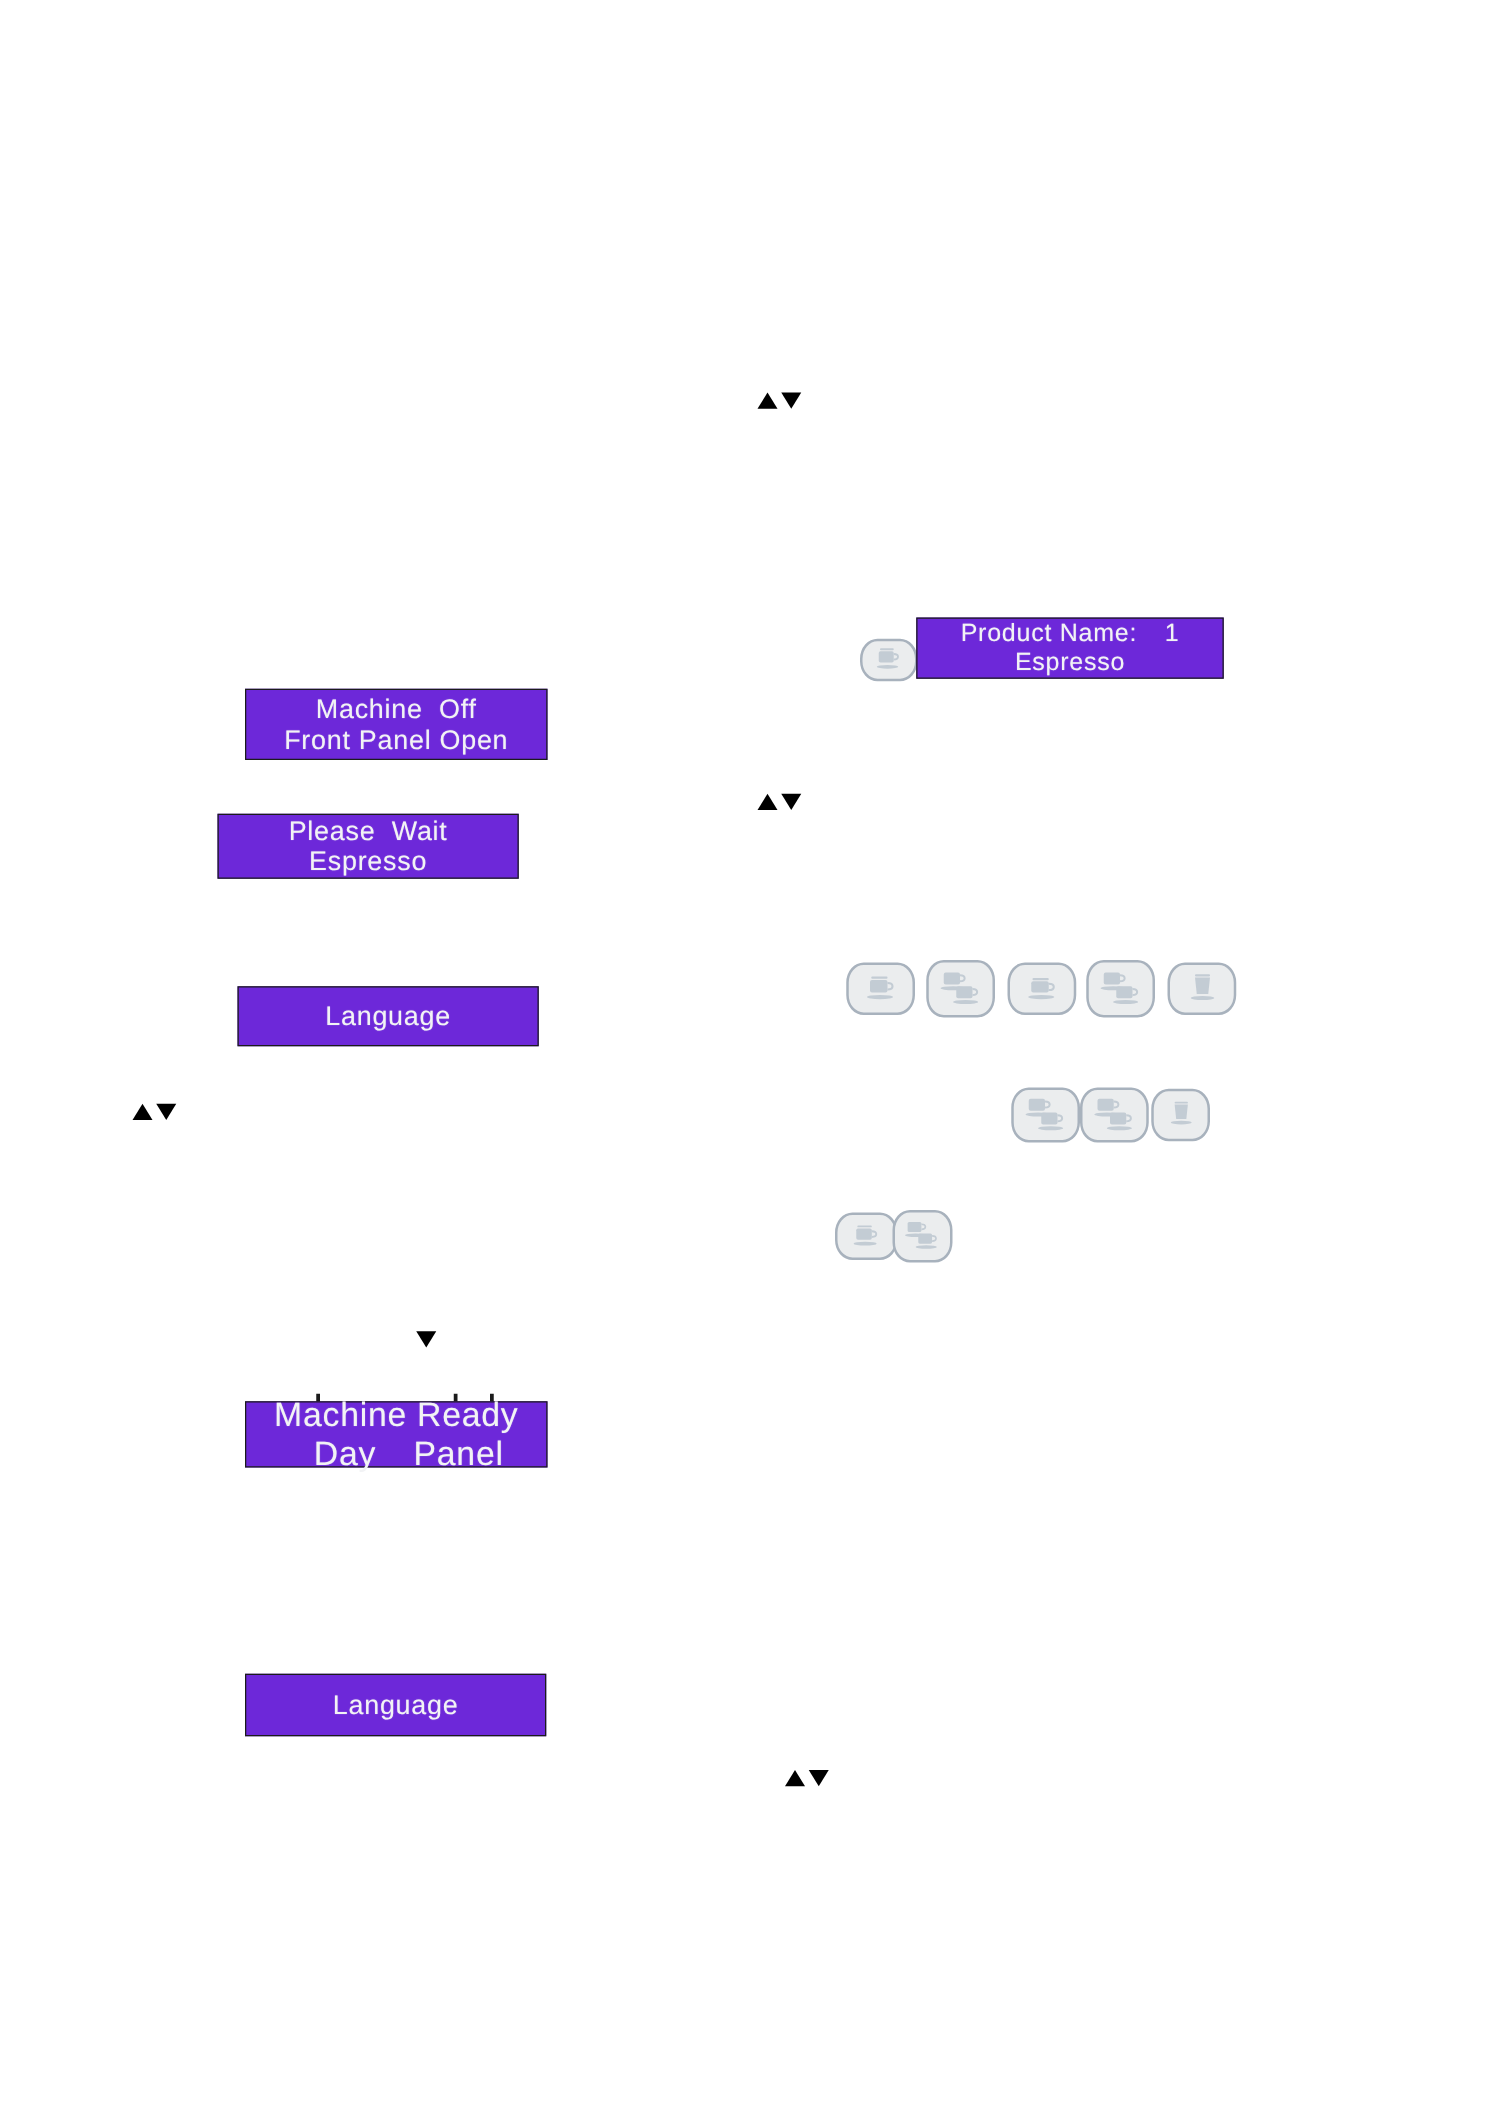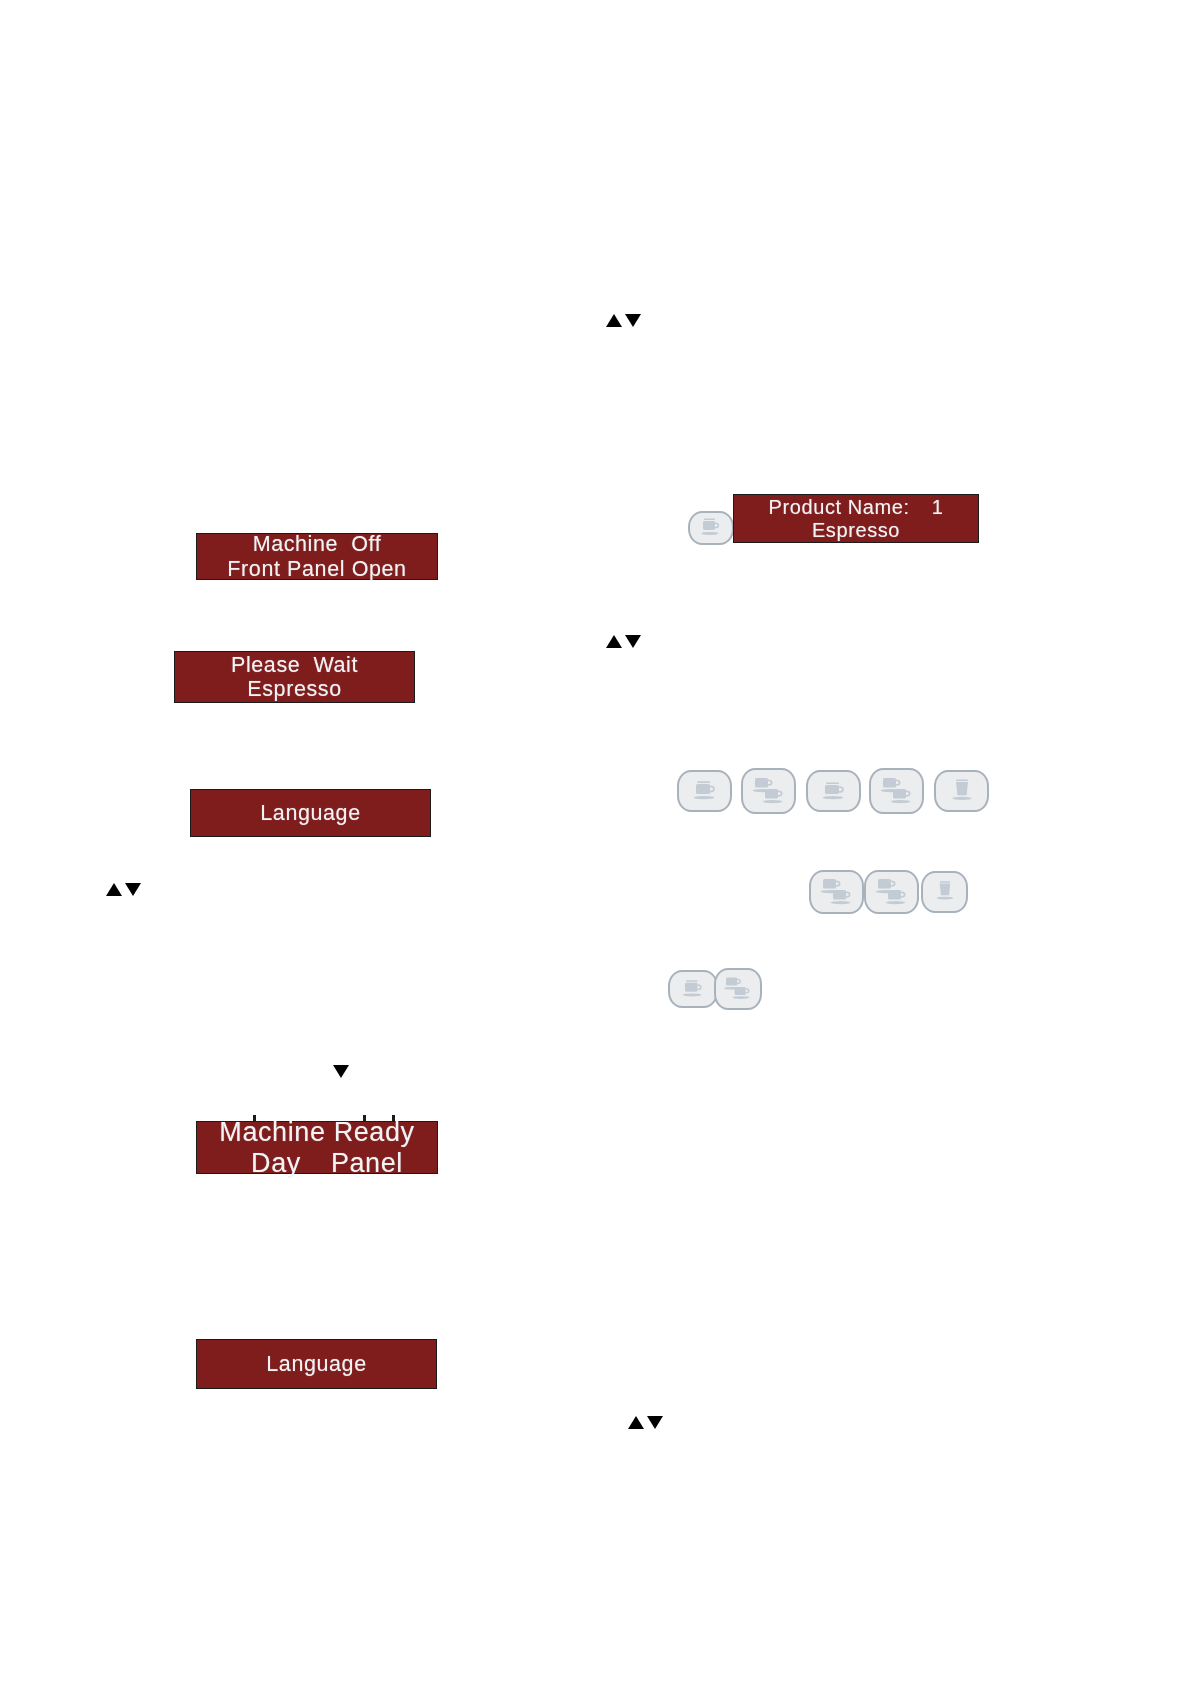--- a/index.html
+++ b/index.html
@@ -15,39 +15,39 @@
     overflow: hidden;
   }
   .page {
     position: absolute;
     inset: 0;
   }
 
   
   .lcd {
     position: absolute;
-    background: #7f1d1d;
+    background: #6d28d9;
     border: 1px solid #1b1b1b;
     box-sizing: border-box;
     color: #f2f3f5;
     text-align: center;
     letter-spacing: 0.6px;
     display: flex;
     flex-direction: column;
     align-items: center;
     justify-content: center;
     line-height: 1.14;
   }
   .lcd .line {
     display: block;
     white-space: pre;
     text-shadow: 0 0 1px rgba(255,255,255,0.45);
   }
 
-  .lcd-machine-off { left: 196px; top: 533px; width: 242px; height: 47px; font-size: 21.5px; }
+  .lcd-machine-off { left: 196px; top: 551px; width: 242px; height: 57px; font-size: 21.5px; }
   .lcd-please-wait { left: 174px; top: 651px; width: 241px; height: 52px; font-size: 21.5px; }
   .lcd-language-1  { left: 190px; top: 789px; width: 241px; height: 48px; font-size: 21.5px; }
   .lcd-machine-ready { left: 196px; top: 1121px; width: 242px; height: 53px; font-size: 27px; }
   .lcd-language-2  { left: 196px; top: 1339px; width: 241px; height: 50px; font-size: 21.5px; }
   .lcd-product-name { left: 733px; top: 494px; width: 246px; height: 49px; font-size: 20px; }
   .lcd-program-doses { left: 707px; top: 1168px; width: 250px; height: 52px; font-size: 21.5px; }
 
   .lcd-machine-ready .two-col {
     display: flex;
     width: 100%;

